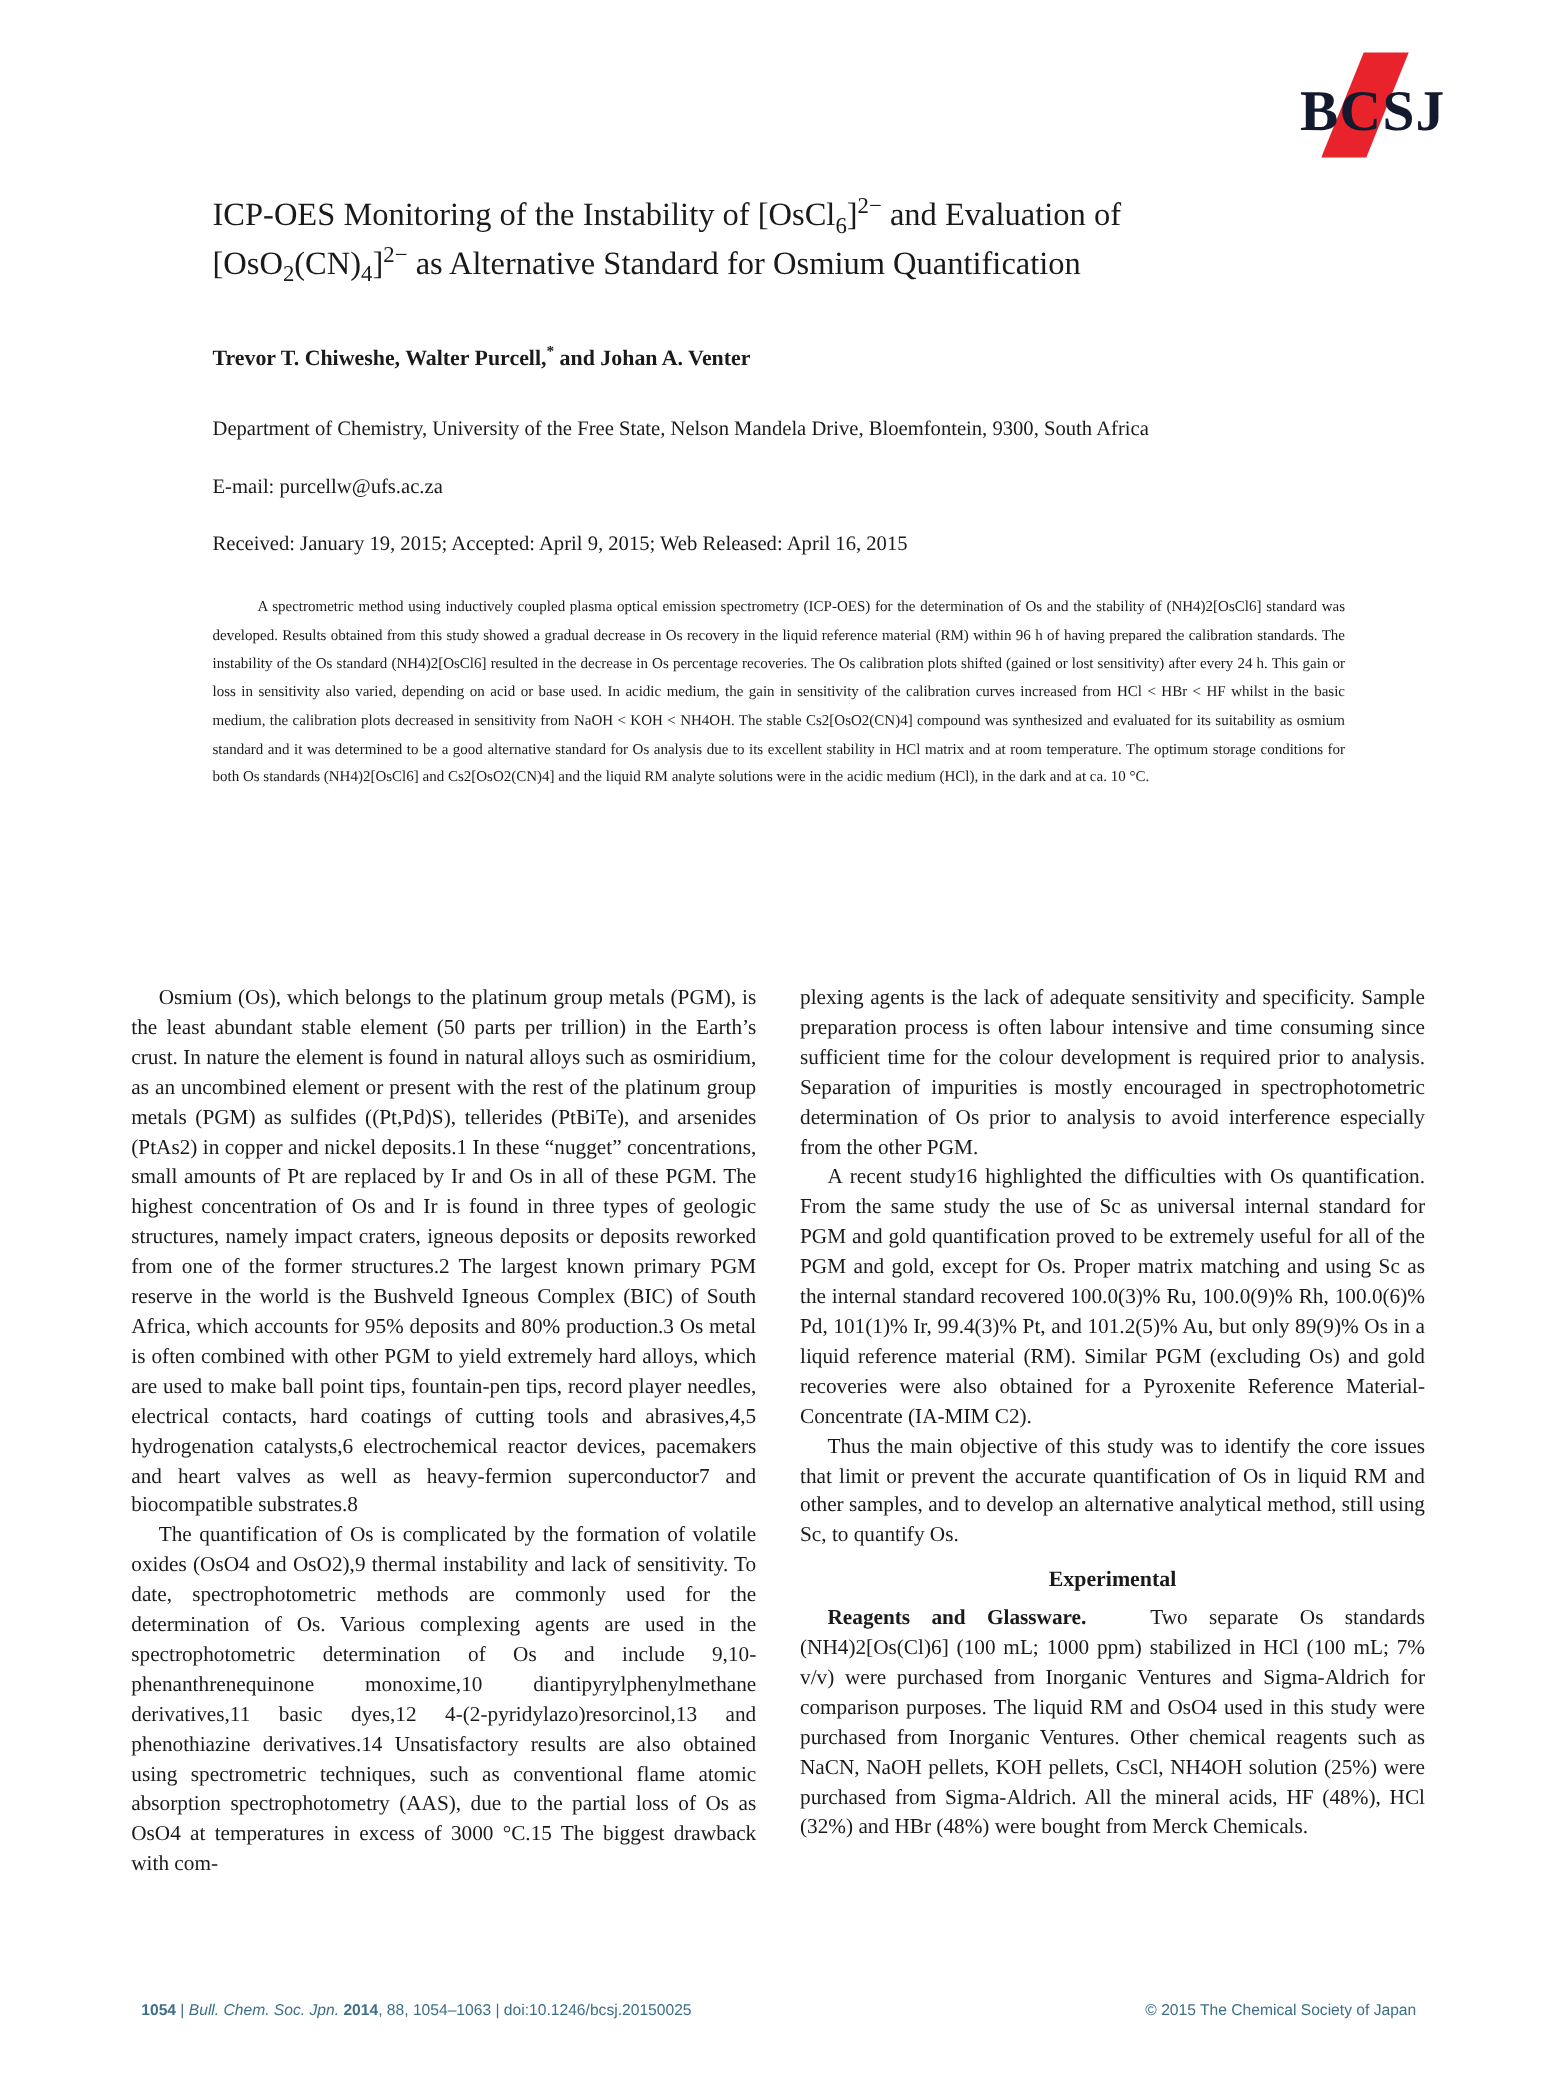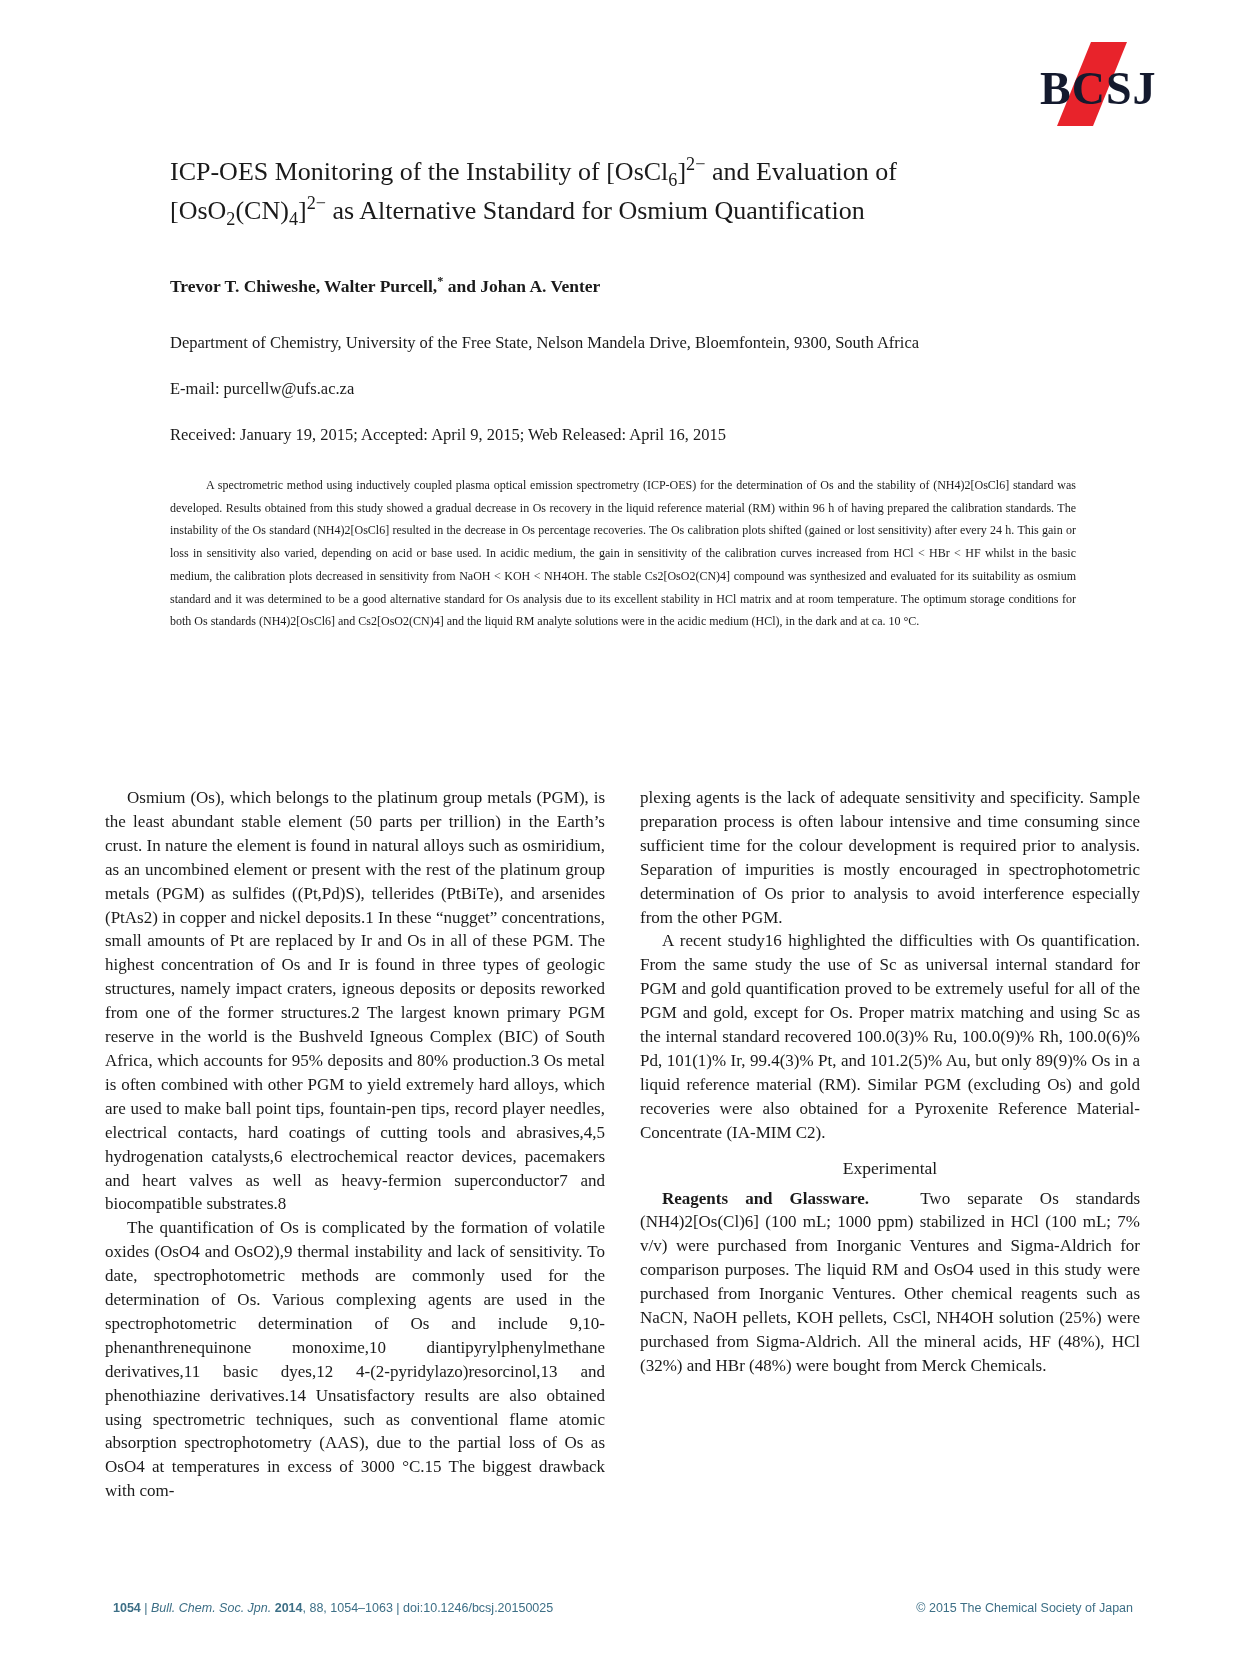--- a/index.html
+++ b/index.html
@@ -17,21 +17,21 @@
   .email { position: absolute; left: 170px; top: 379px; font-size: 16.5px; }
   .dates { position: absolute; left: 170px; top: 425px; font-size: 16.5px; }
   .abstract { position: absolute; left: 170px; top: 474px; width: 906px; font-size: 12px;
               line-height: 22.7px; text-align: justify; text-indent: 36px; margin: 0; }
   .col { position: absolute; top: 786px; width: 500px; font-size: 17px; line-height: 23.9px;
          text-align: justify; }
   .col.left { left: 105px; }
   .col.right { left: 640px; width: 500px; }
   .col p { margin: 0; text-indent: 22px; }
   .col p.cont { text-indent: 0; }
-  .section-head { text-align: center; font-weight: normal; font-size: 17.5px; margin: 12px 0 6px 0; text-indent: 0 !important; }
+  .section-head { text-align: center; font-weight: bold; font-size: 17.5px; margin: 12px 0 6px 0; text-indent: 0 !important; }
   .run-head { font-weight: bold; }
   sub, sup { font-size: 70%; line-height: 0; }
   .footer { position: absolute; top: 1601px; left: 113px; width: 1020px; font-family: "Liberation Sans", sans-serif;
             font-size: 12.5px; color: #3d6f86; }
   .footer .l { position: absolute; left: 0; }
   .footer .r { position: absolute; right: 0; }
   .footer b { font-weight: bold; }
   .footer i { font-style: italic; }
 </style>
 </head>
@@ -58,20 +58,21 @@
 <p class="abstract">A spectrometric method using inductively coupled plasma optical emission spectrometry (ICP-OES) for the determination of Os and the stability of (NH4)2[OsCl6] standard was developed. Results obtained from this study showed a gradual decrease in Os recovery in the liquid reference material (RM) within 96 h of having prepared the calibration standards. The instability of the Os standard (NH4)2[OsCl6] resulted in the decrease in Os percentage recoveries. The Os calibration plots shifted (gained or lost sensitivity) after every 24 h. This gain or loss in sensitivity also varied, depending on acid or base used. In acidic medium, the gain in sensitivity of the calibration curves increased from HCl &lt; HBr &lt; HF whilst in the basic medium, the calibration plots decreased in sensitivity from NaOH &lt; KOH &lt; NH4OH. The stable Cs2[OsO2(CN)4] compound was synthesized and evaluated for its suitability as osmium standard and it was determined to be a good alternative standard for Os analysis due to its excellent stability in HCl matrix and at room temperature. The optimum storage conditions for both Os standards (NH4)2[OsCl6] and Cs2[OsO2(CN)4] and the liquid RM analyte solutions were in the acidic medium (HCl), in the dark and at ca. 10 °C.</p>
 
 <div class="col left">
   <p>Osmium (Os), which belongs to the platinum group metals (PGM), is the least abundant stable element (50 parts per trillion) in the Earth’s crust. In nature the element is found in natural alloys such as osmiridium, as an uncombined element or present with the rest of the platinum group metals (PGM) as sulfides ((Pt,Pd)S), tellerides (PtBiTe), and arsenides (PtAs2) in copper and nickel deposits.1 In these “nugget” concentrations, small amounts of Pt are replaced by Ir and Os in all of these PGM. The highest concentration of Os and Ir is found in three types of geologic structures, namely impact craters, igneous deposits or deposits reworked from one of the former structures.2 The largest known primary PGM reserve in the world is the Bushveld Igneous Complex (BIC) of South Africa, which accounts for 95% deposits and 80% production.3 Os metal is often combined with other PGM to yield extremely hard alloys, which are used to make ball point tips, fountain-pen tips, record player needles, electrical contacts, hard coatings of cutting tools and abrasives,4,5 hydrogenation catalysts,6 electrochemical reactor devices, pacemakers and heart valves as well as heavy-fermion superconductor7 and biocompatible substrates.8</p>
   <p>The quantification of Os is complicated by the formation of volatile oxides (OsO4 and OsO2),9 thermal instability and lack of sensitivity. To date, spectrophotometric methods are commonly used for the determination of Os. Various complexing agents are used in the spectrophotometric determination of Os and include 9,10-phenanthrenequinone monoxime,10 diantipyrylphenylmethane derivatives,11 basic dyes,12 4-(2-pyridylazo)resorcinol,13 and phenothiazine derivatives.14 Unsatisfactory results are also obtained using spectrometric techniques, such as conventional flame atomic absorption spectrophotometry (AAS), due to the partial loss of Os as OsO4 at temperatures in excess of 3000 °C.15 The biggest drawback with com-</p>
 </div>
 
 <div class="col right">
   <p class="cont">plexing agents is the lack of adequate sensitivity and specificity. Sample preparation process is often labour intensive and time consuming since sufficient time for the colour development is required prior to analysis. Separation of impurities is mostly encouraged in spectrophotometric determination of Os prior to analysis to avoid interference especially from the other PGM.</p>
   <p>A recent study16 highlighted the difficulties with Os quantification. From the same study the use of Sc as universal internal standard for PGM and gold quantification proved to be extremely useful for all of the PGM and gold, except for Os. Proper matrix matching and using Sc as the internal standard recovered 100.0(3)% Ru, 100.0(9)% Rh, 100.0(6)% Pd, 101(1)% Ir, 99.4(3)% Pt, and 101.2(5)% Au, but only 89(9)% Os in a liquid reference material (RM). Similar PGM (excluding Os) and gold recoveries were also obtained for a Pyroxenite Reference Material-Concentrate (IA-MIM C2).</p>
+  <p>Thus the main objective of this study was to identify the core issues that limit or prevent the accurate quantification of Os in liquid RM and other samples, and to develop an alternative analytical method, still using Sc, to quantify Os.</p>
   <div class="section-head">Experimental</div>
   <p><span class="run-head">Reagents and Glassware.</span>&nbsp;&nbsp;&nbsp;<span>Two separate Os standards (NH4)2[Os(Cl)6] (100 mL; 1000 ppm) stabilized in HCl (100 mL; 7% v/v) were purchased from Inorganic Ventures and Sigma-Aldrich for comparison purposes. The liquid RM and OsO4 used in this study were purchased from Inorganic Ventures. Other chemical reagents such as NaCN, NaOH pellets, KOH pellets, CsCl, NH4OH solution (25%) were purchased from Sigma-Aldrich. All the mineral acids, HF (48%), HCl (32%) and HBr (48%) were bought from Merck Chemicals.</span></p>
 </div>
 
 <div class="footer">
   <span class="l">
     <b>1054</b><span> | </span><i>Bull. Chem. Soc. Jpn.</i> <b>2014</b><span>, 88, 1054–1063</span><span> | </span><span>doi:10.1246/bcsj.20150025</span>
   </span>
   <span class="r">© 2015 The Chemical Society of Japan</span>
 </div>

